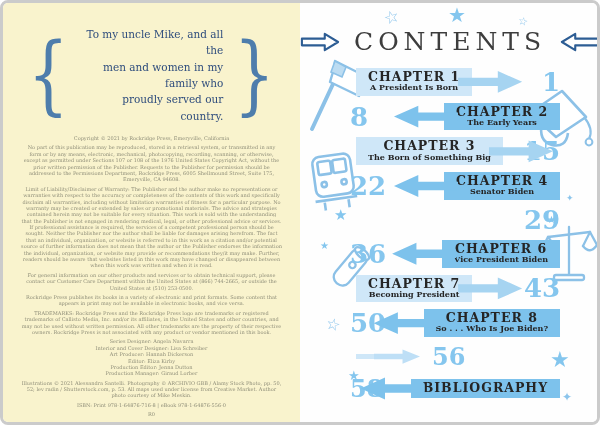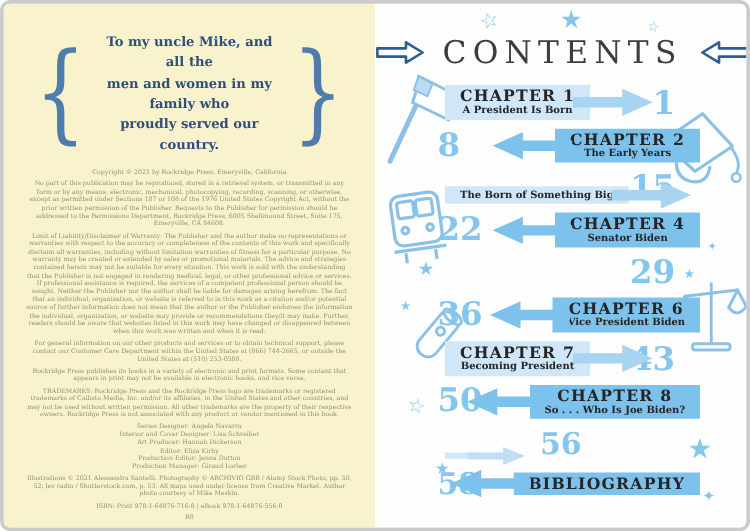--- a/index.html
+++ b/index.html
@@ -2,34 +2,34 @@
 <html><head>
 <meta charset="utf-8">
 <style>
   html,body{margin:0;padding:0;width:600px;height:425px;overflow:hidden;background:#fff;}
   *{box-sizing:border-box;}
   .spread{position:absolute;inset:0;border:3px solid #cbcbcb;border-radius:8px;overflow:hidden;display:flex;background:#fff;}
   
   .page-left{width:297px;height:100%;background:#f9f3cd;padding:24px 18px 0 18px;font-family:"DejaVu Serif",serif;}
   .dedication-wrap{display:flex;justify-content:center;align-items:center;gap:4px;height:96px;}
   .brace{font-family:"DejaVu Serif",serif;font-size:86px;font-weight:400;color:#4e7dac;line-height:0.9;transform:scaleX(0.75);}
-  .dedication{width:182px;text-align:center;font-size:10.5px;font-weight:bold;line-height:1.55;color:#2f4d7d;white-space:pre-line;}
+  .dedication{width:182px;text-align:right;font-size:10.5px;font-weight:normal;line-height:1.55;color:#2f4d7d;white-space:pre-line;}
   .legal{margin-top:12px;text-align:center;color:#8f8e79;font-size:5px;line-height:1.28;}
   .legal p{margin:0 0 3px 0;}
   .legal .credits p{margin:0;}
   .legal .isbn{margin-top:3px;}
   
   .page-right{flex:1;height:100%;background:#fefefe;position:relative;padding-top:24px;}
   .contents-header{position:relative;z-index:2;display:flex;justify-content:center;align-items:center;gap:14px;}
   .contents-title{font-family:"DejaVu Serif",serif;font-size:25px;letter-spacing:5px;color:#3d3d3d;}
   .hdr-arrow{display:block;}
   .hdr-arrow.flip{transform:scaleX(-1);}
   .toc{position:relative;z-index:2;margin-top:12px;display:flex;flex-direction:column;gap:7px;}
   .toc-row{display:flex;align-items:center;min-height:25px;}
-  .toc-row.dir-right{padding-left:56px;padding-right:60px;align-items:flex-end;}
+  .toc-row.dir-right{padding-left:56px;padding-right:40px;}
   .toc-row.dir-left{padding-left:50px;padding-right:40px;}
   .banner{position:relative;padding:2px 12px 3px 12px;text-align:center;}
   .banner.pale{background:#cfe7f8;}
   .banner.med{background:#7dc2ec;}
   .ch-label{font-family:"DejaVu Serif",serif;font-size:12.5px;font-weight:bold;letter-spacing:1px;color:#252525;line-height:1.05;white-space:nowrap;}
   .ch-sub{font-family:"DejaVu Serif",serif;font-size:8px;font-weight:bold;color:#252525;line-height:1.2;white-space:nowrap;}
   .ch-sub:empty{display:none;}
   .arrow-piece{position:absolute;top:50%;transform:translateY(-50%);width:64px;height:26px;}
   .arrow-piece.to-right{right:-50px;background:#a6d4f1;clip-path:polygon(0 34%,62% 34%,62% 8%,100% 50%,62% 92%,62% 66%,0 66%);}
   .arrow-piece.to-left{left:-50px;background:#7dc2ec;clip-path:polygon(100% 34%,38% 34%,38% 8%,0 50%,38% 92%,38% 66%,100% 66%);}
@@ -164,20 +164,21 @@
         <div class="pagenum">8</div>
         <div class="banner med">
           <div class="ch-label">CHAPTER 2</div>
           <div class="ch-sub">The Early Years</div>
           <div class="arrow-piece to-left"></div>
         </div>
       </div>
 
       <div class="toc-row dir-right">
         <div class="banner pale">
+          <div class="ch-label">CHAPTER 3</div>
           <div class="ch-sub">The Born of Something Big</div>
           <div class="arrow-piece to-right"></div>
         </div>
         <div class="pagenum">15</div>
       </div>
 
       <div class="toc-row dir-left">
         <div class="pagenum">22</div>
         <div class="banner med">
           <div class="ch-label">CHAPTER 4</div>

